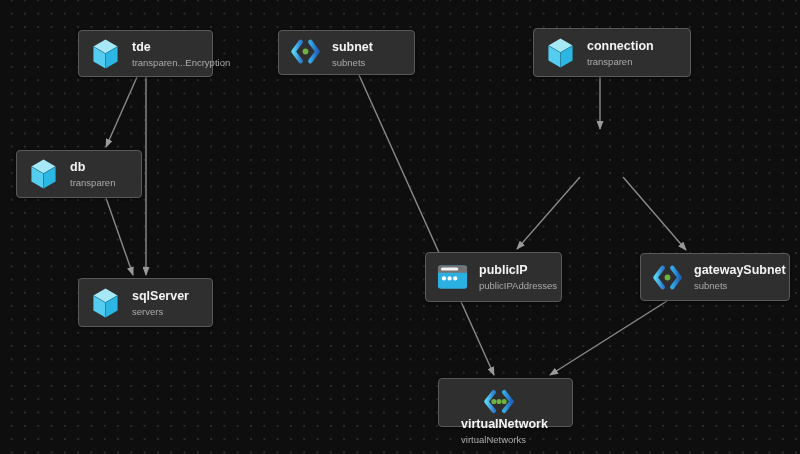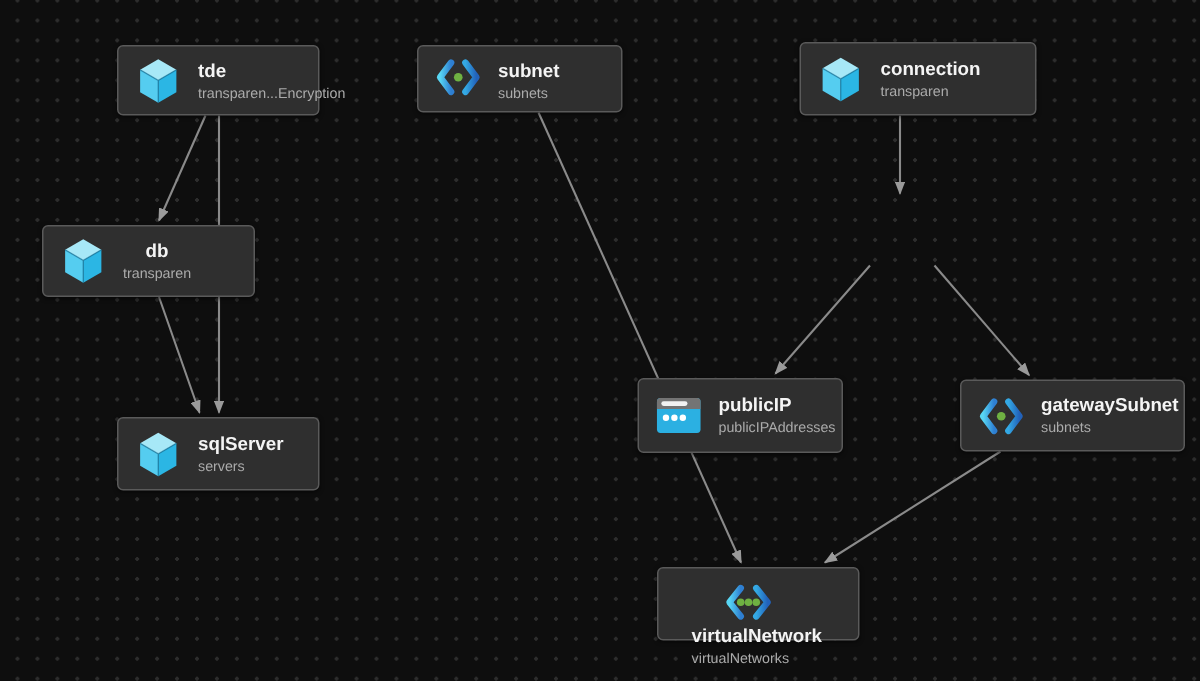--- a/index.html
+++ b/index.html
@@ -89,21 +89,21 @@
           <polygon points="27.5,8.8 27.5,24.2 15,31.5 15,16.1" fill="#2bb6e4"></polygon>
           <polygon points="2.5,8.8 15,16.1 15,31.5 2.5,24.2" fill="#55cdf0"></polygon>
           <path d="M15,16.1 L2.5,8.8 M15,16.1 L27.5,8.8 M15,16.1 L15,31.5" stroke="#0f6e96" stroke-width="1" fill="none" opacity="0.55"></path>
         </svg>
       </span>
       <span class="txt">
         <span class="title">connection</span>
         <span class="subtitle">transparen</span>
       </span>
     </div>
-    <div class="node" style="left: 28px; top: 150px; width: 142px; height: 48px; text-align: center;">
+    <div class="node" style="left: 16px; top: 150px; width: 126px; height: 48px;">
       <span class="icon">
         <svg width="29" height="32" viewBox="0 0 30 33">
           <polygon points="15,1.5 27.5,8.8 15,16.1 2.5,8.8" fill="#a7e8f7"></polygon>
           <polygon points="27.5,8.8 27.5,24.2 15,31.5 15,16.1" fill="#2bb6e4"></polygon>
           <polygon points="2.5,8.8 15,16.1 15,31.5 2.5,24.2" fill="#55cdf0"></polygon>
           <path d="M15,16.1 L2.5,8.8 M15,16.1 L27.5,8.8 M15,16.1 L15,31.5" stroke="#0f6e96" stroke-width="1" fill="none" opacity="0.55"></path>
         </svg>
       </span>
       <span class="txt">
         <span class="title">db</span>

